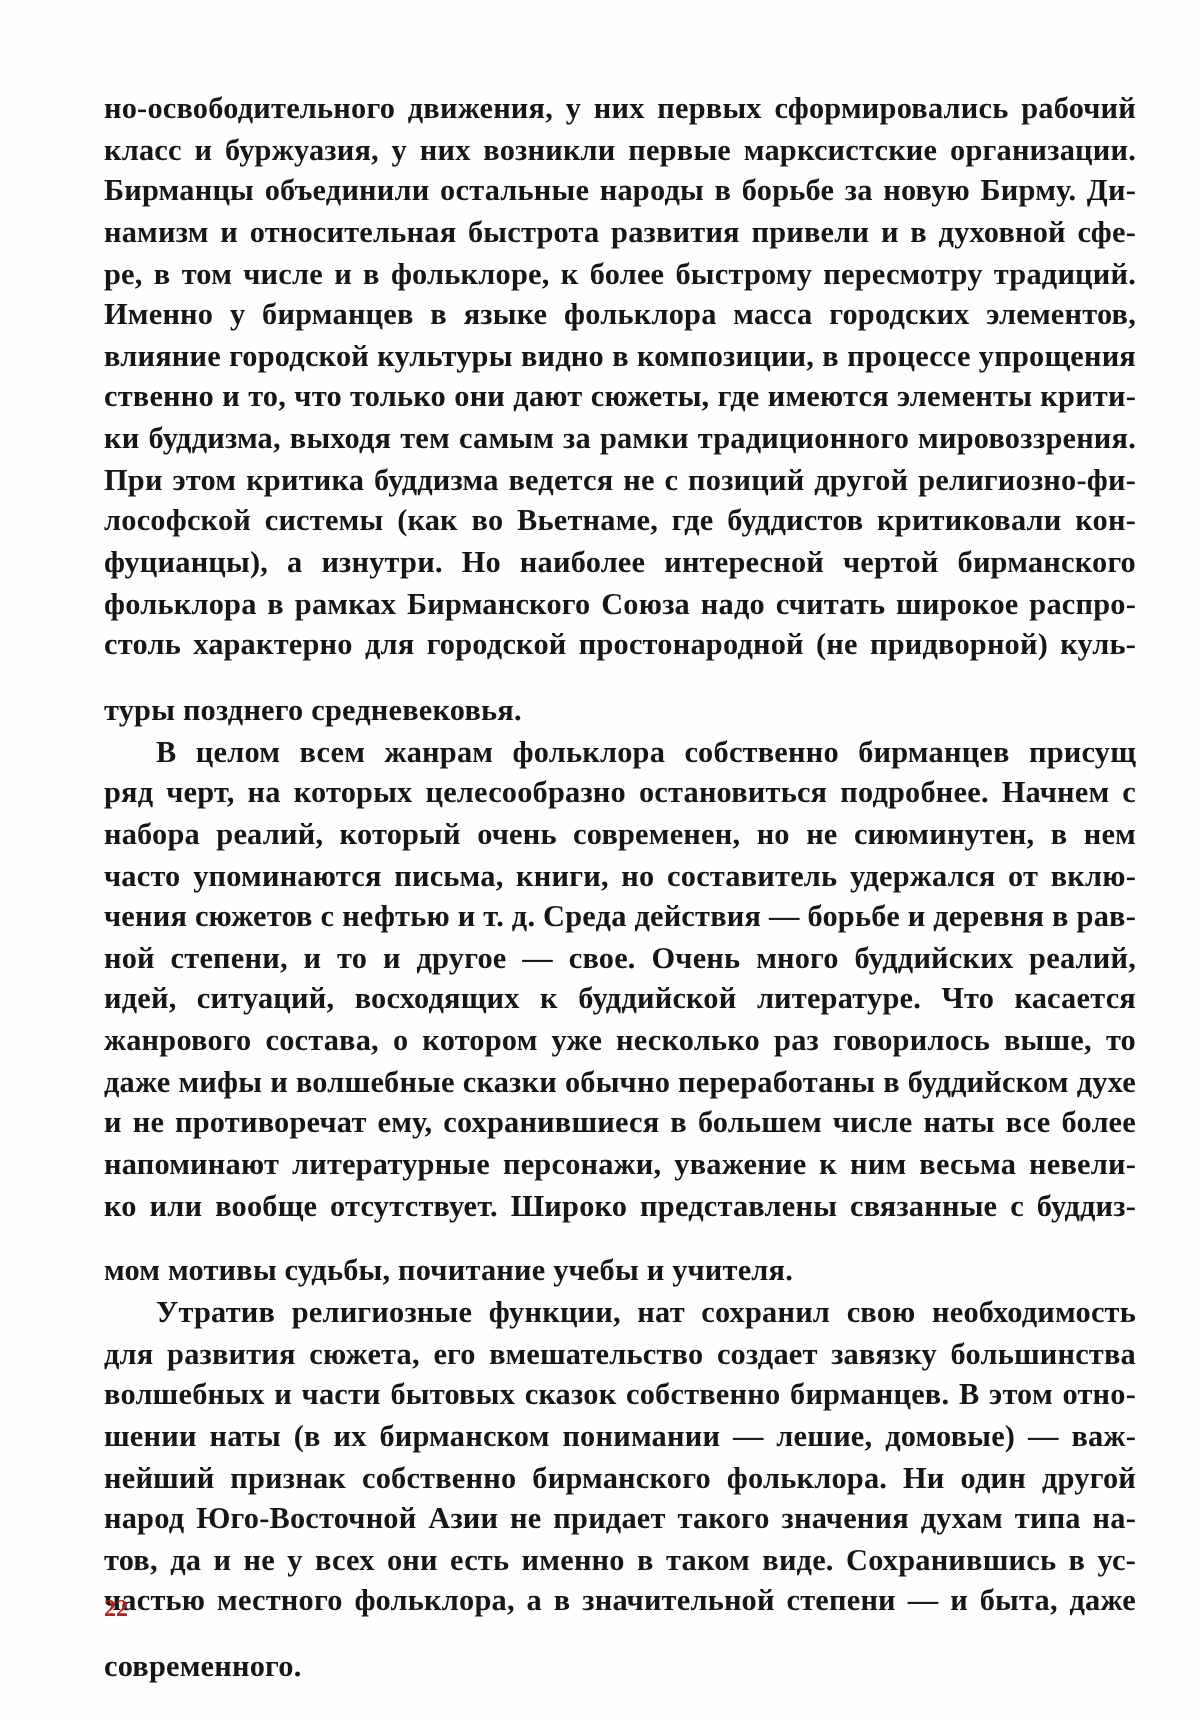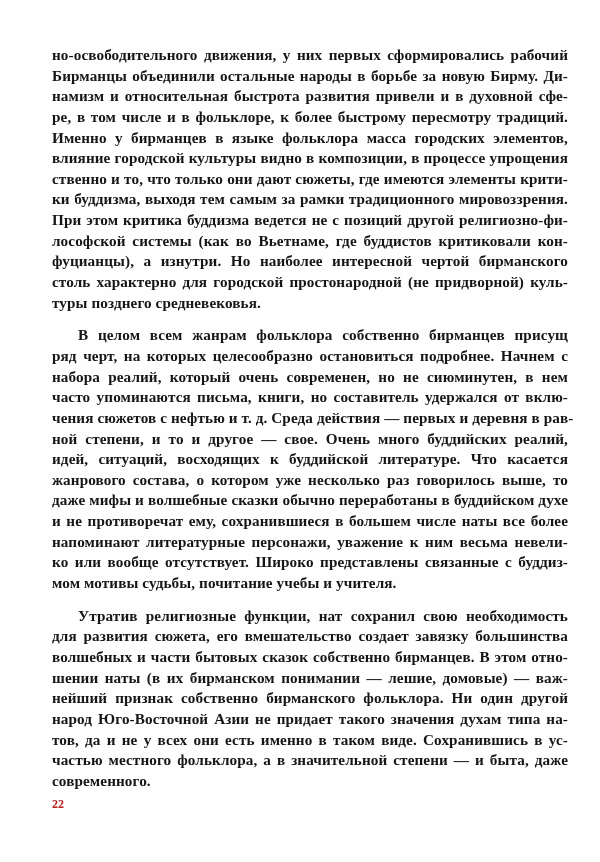--- a/index.html
+++ b/index.html
@@ -35,61 +35,63 @@
     .line {
       display: block;
       white-space: nowrap;
       text-align: justify;
       text-align-last: justify;
       height: 20.65px;
       overflow: visible;
     }
     .line.last {
       text-align-last: left;
+      margin-top: 12px;
     }
     .line.indent {
       padding-left: 26px;
-      margin-top: 12px;
     }
     .page-number {
       position: absolute;
       left: 52px;
       top: 797px;
       font-family: "Liberation Serif", "DejaVu Serif", serif;
       font-size: 12px;
       font-weight: bold;
       color: #b91c1c;
     }
   </style>
 </head>
 <body>
 
 <div class="page">
   <div class="text-block" id="text-block">
       <div class="paragraph">
         <span class="line">но-освободительного движения, у них первых сформировались рабочий</span>
+        <span class="line">класс и буржуазия, у них возникли первые марксистские организации.</span>
         <span class="line">Бирманцы объединили остальные народы в борьбе за новую Бирму. Ди-</span>
         <span class="line">намизм и относительная быстрота развития привели и в духовной сфе-</span>
         <span class="line">ре, в том числе и в фольклоре, к более быстрому пересмотру традиций.</span>
         <span class="line">Именно у бирманцев в языке фольклора масса городских элементов,</span>
         <span class="line">влияние городской культуры видно в композиции, в процессе упрощения</span>
         <span class="line">ственно и то, что только они дают сюжеты, где имеются элементы крити-</span>
         <span class="line">ки буддизма, выходя тем самым за рамки традиционного мировоззрения.</span>
         <span class="line">При этом критика буддизма ведется не с позиций другой религиозно-фи-</span>
         <span class="line">лософской системы (как во Вьетнаме, где буддистов критиковали кон-</span>
         <span class="line">фуцианцы), а изнутри. Но наиболее интересной чертой бирманского</span>
+        <span class="line">фольклора в рамках Бирманского Союза надо считать широкое распро-</span>
         <span class="line">столь характерно для городской простонародной (не придворной) куль-</span>
         <span class="line last">туры позднего средневековья.</span>
       </div>
       <div class="paragraph">
         <span class="line indent">В целом всем жанрам фольклора собственно бирманцев присущ</span>
         <span class="line">ряд черт, на которых целесообразно остановиться подробнее. Начнем с</span>
         <span class="line">набора реалий, который очень современен, но не сиюминутен, в нем</span>
         <span class="line">часто упоминаются письма, книги, но составитель удержался от вклю-</span>
-        <span class="line">чения сюжетов с нефтью и т. д. Среда действия — первых и деревня в рав-</span>
+        <span class="line">чения сюжетов с нефтью и т. д. Среда действия — борьбе и деревня в рав-</span>
         <span class="line">ной степени, и то и другое — свое. Очень много буддийских реалий,</span>
         <span class="line">идей, ситуаций, восходящих к буддийской литературе. Что касается</span>
         <span class="line">жанрового состава, о котором уже несколько раз говорилось выше, то</span>
         <span class="line">даже мифы и волшебные сказки обычно переработаны в буддийском духе</span>
         <span class="line">и не противоречат ему, сохранившиеся в большем числе наты все более</span>
         <span class="line">напоминают литературные персонажи, уважение к ним весьма невели-</span>
         <span class="line">ко или вообще отсутствует. Широко представлены связанные с буддиз-</span>
         <span class="line last">мом мотивы судьбы, почитание учебы и учителя.</span>
       </div>
       <div class="paragraph">

